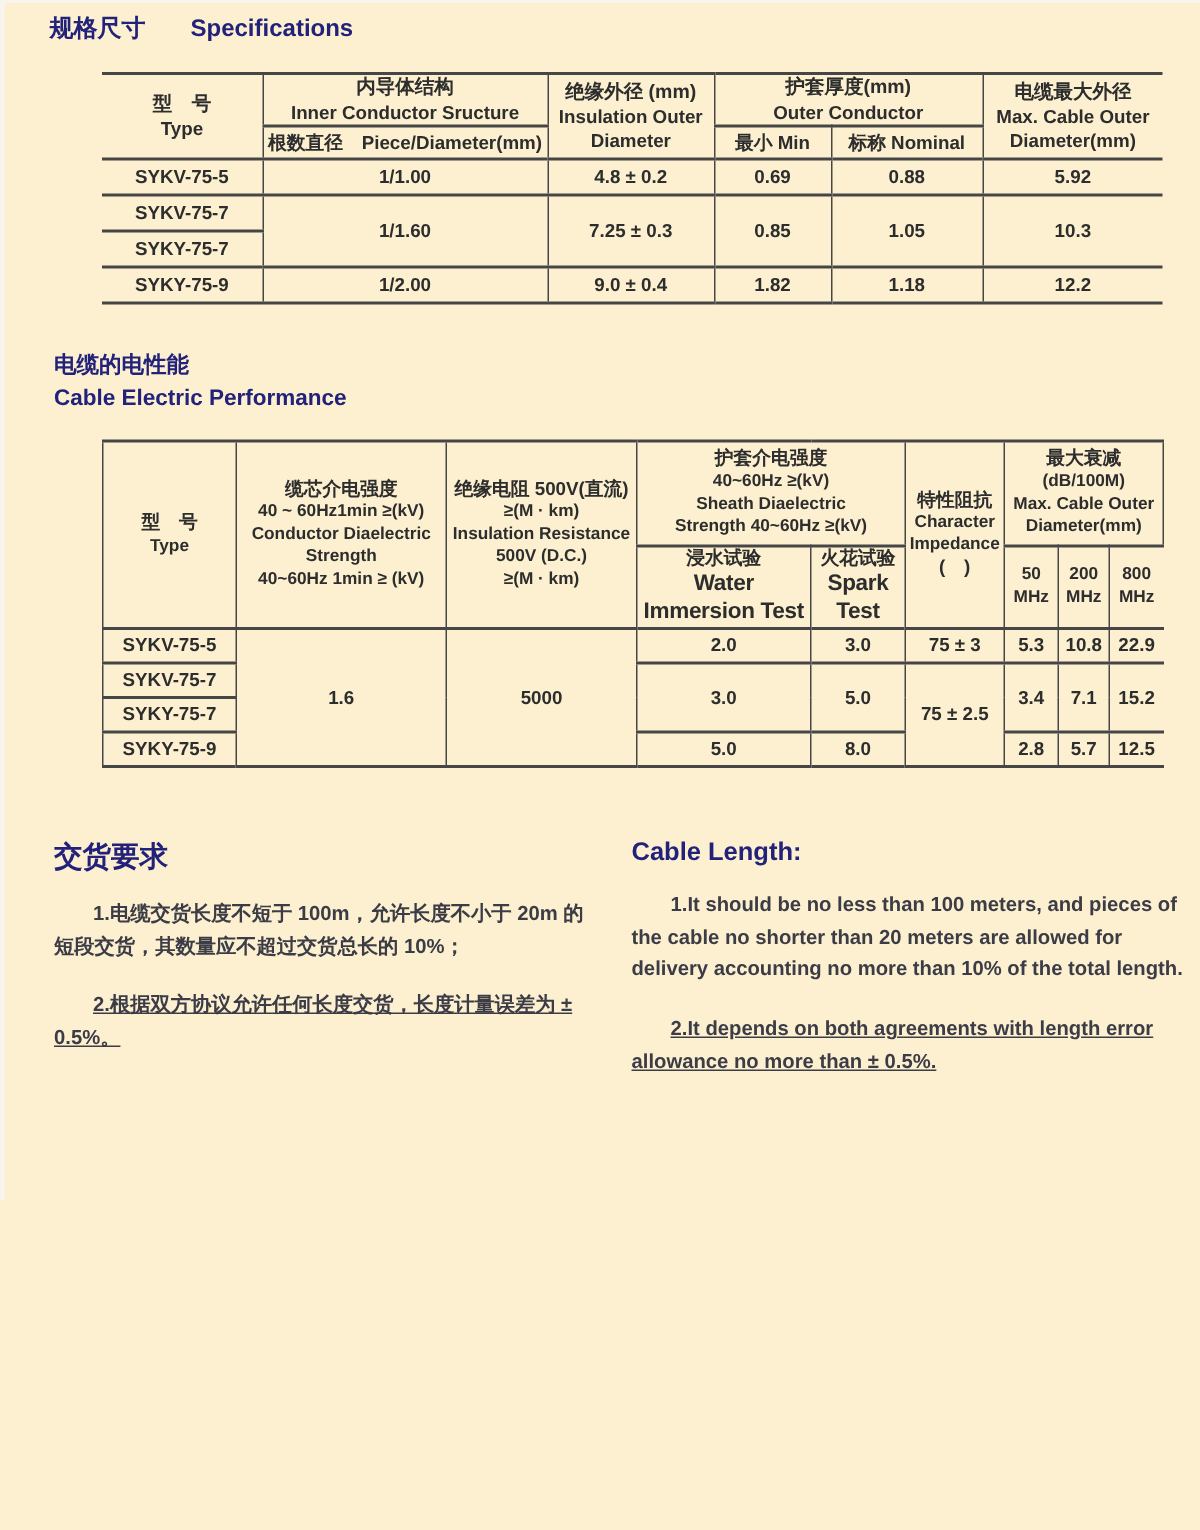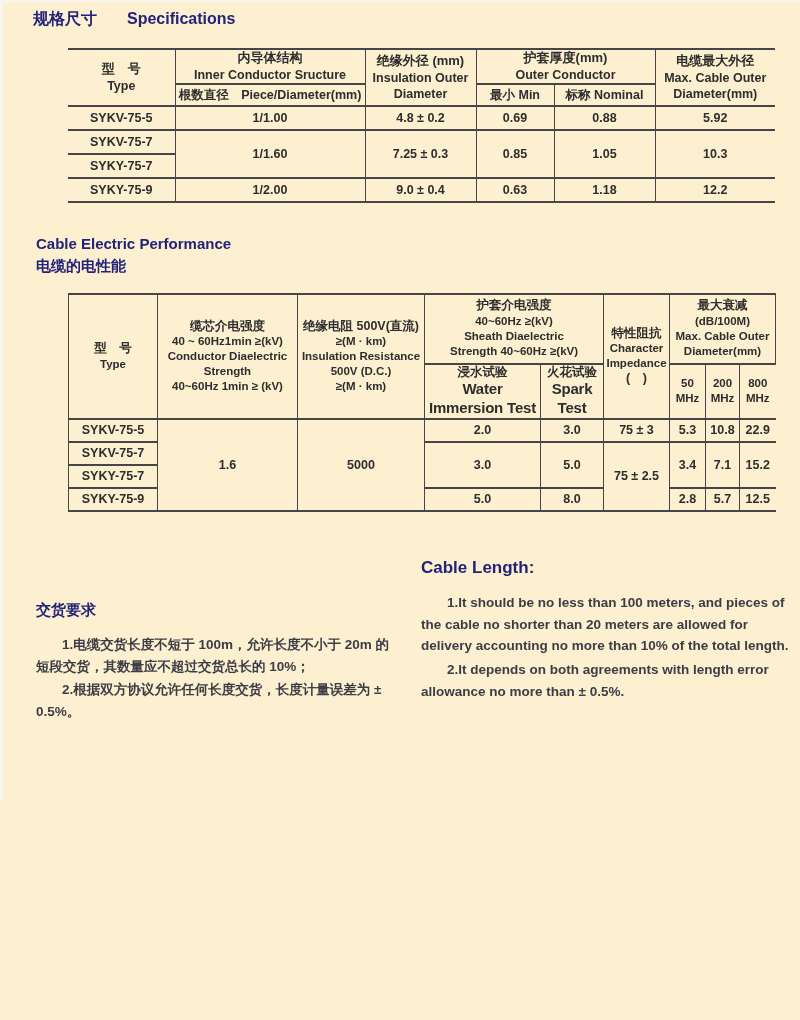--- a/index.html
+++ b/index.html
@@ -37,25 +37,25 @@
   .perf .c{font-size:12.5px;line-height:1.25;}
   .perf .e{font-size:11.5px;line-height:1.3;}
   .perf .xs{font-size:15px;line-height:1.25;letter-spacing:-0.2px;}
 
   .perf-title{margin:30px 0 0 33px;font-weight:bold;color:#22227a;font-size:15px;line-height:1.45;}
 
   
   .bottom{display:flex;margin:46px 0 0 33px;}
   .bcol-left{width:358px;}
   .bcol-right{width:372px;margin-left:27px;}
-  .b-title-zh{font-weight:bold;color:#22227a;font-size:15px;margin-top:43px;}
+  .b-title-zh{font-weight:bold;color:#22227a;font-size:19px;}
   .b-title-en{font-weight:bold;color:#22227a;font-size:17px;}
   .para{margin:14px 0 0 0;font-size:13.5px;font-weight:bold;color:#3c3c46;
         line-height:1.62;text-indent:26px;}
-  .para + .para{margin-top:2px;}
+  .para + .para{margin-top:18px;text-decoration:underline;}
 </style>
 </head>
 <body>
 
 <div class="page">
 
   <div class="top-title">
     <span class="zh">规格尺寸</span><span class="en">Specifications</span>
   </div>
 
@@ -115,30 +115,30 @@
       <td rowspan="2">1.05</td>
       <td rowspan="2" class="nr">10.3</td>
     </tr>
     <tr class="d">
       <td class="nl">SYKY-75-7</td>
     </tr>
     <tr class="d">
       <td class="nl">SYKY-75-9</td>
       <td>1/2.00</td>
       <td>9.0 ± 0.4</td>
-      <td>0.63</td>
+      <td>1.82</td>
       <td>1.18</td>
       <td class="nr">12.2</td>
     </tr>
   </tbody>
     </table>
 
   <div class="perf-title">
+    <div>电缆的电性能</div>
     <div>Cable Electric Performance</div>
-    <div>电缆的电性能</div>
   </div>
 
   <table class="t perf">
     <colgroup>
       <col style="width:89px">
         <col style="width:140px">
         <col style="width:127px">
       <col style="width:116px">
         <col style="width:63px">
         <col style="width:66px">

